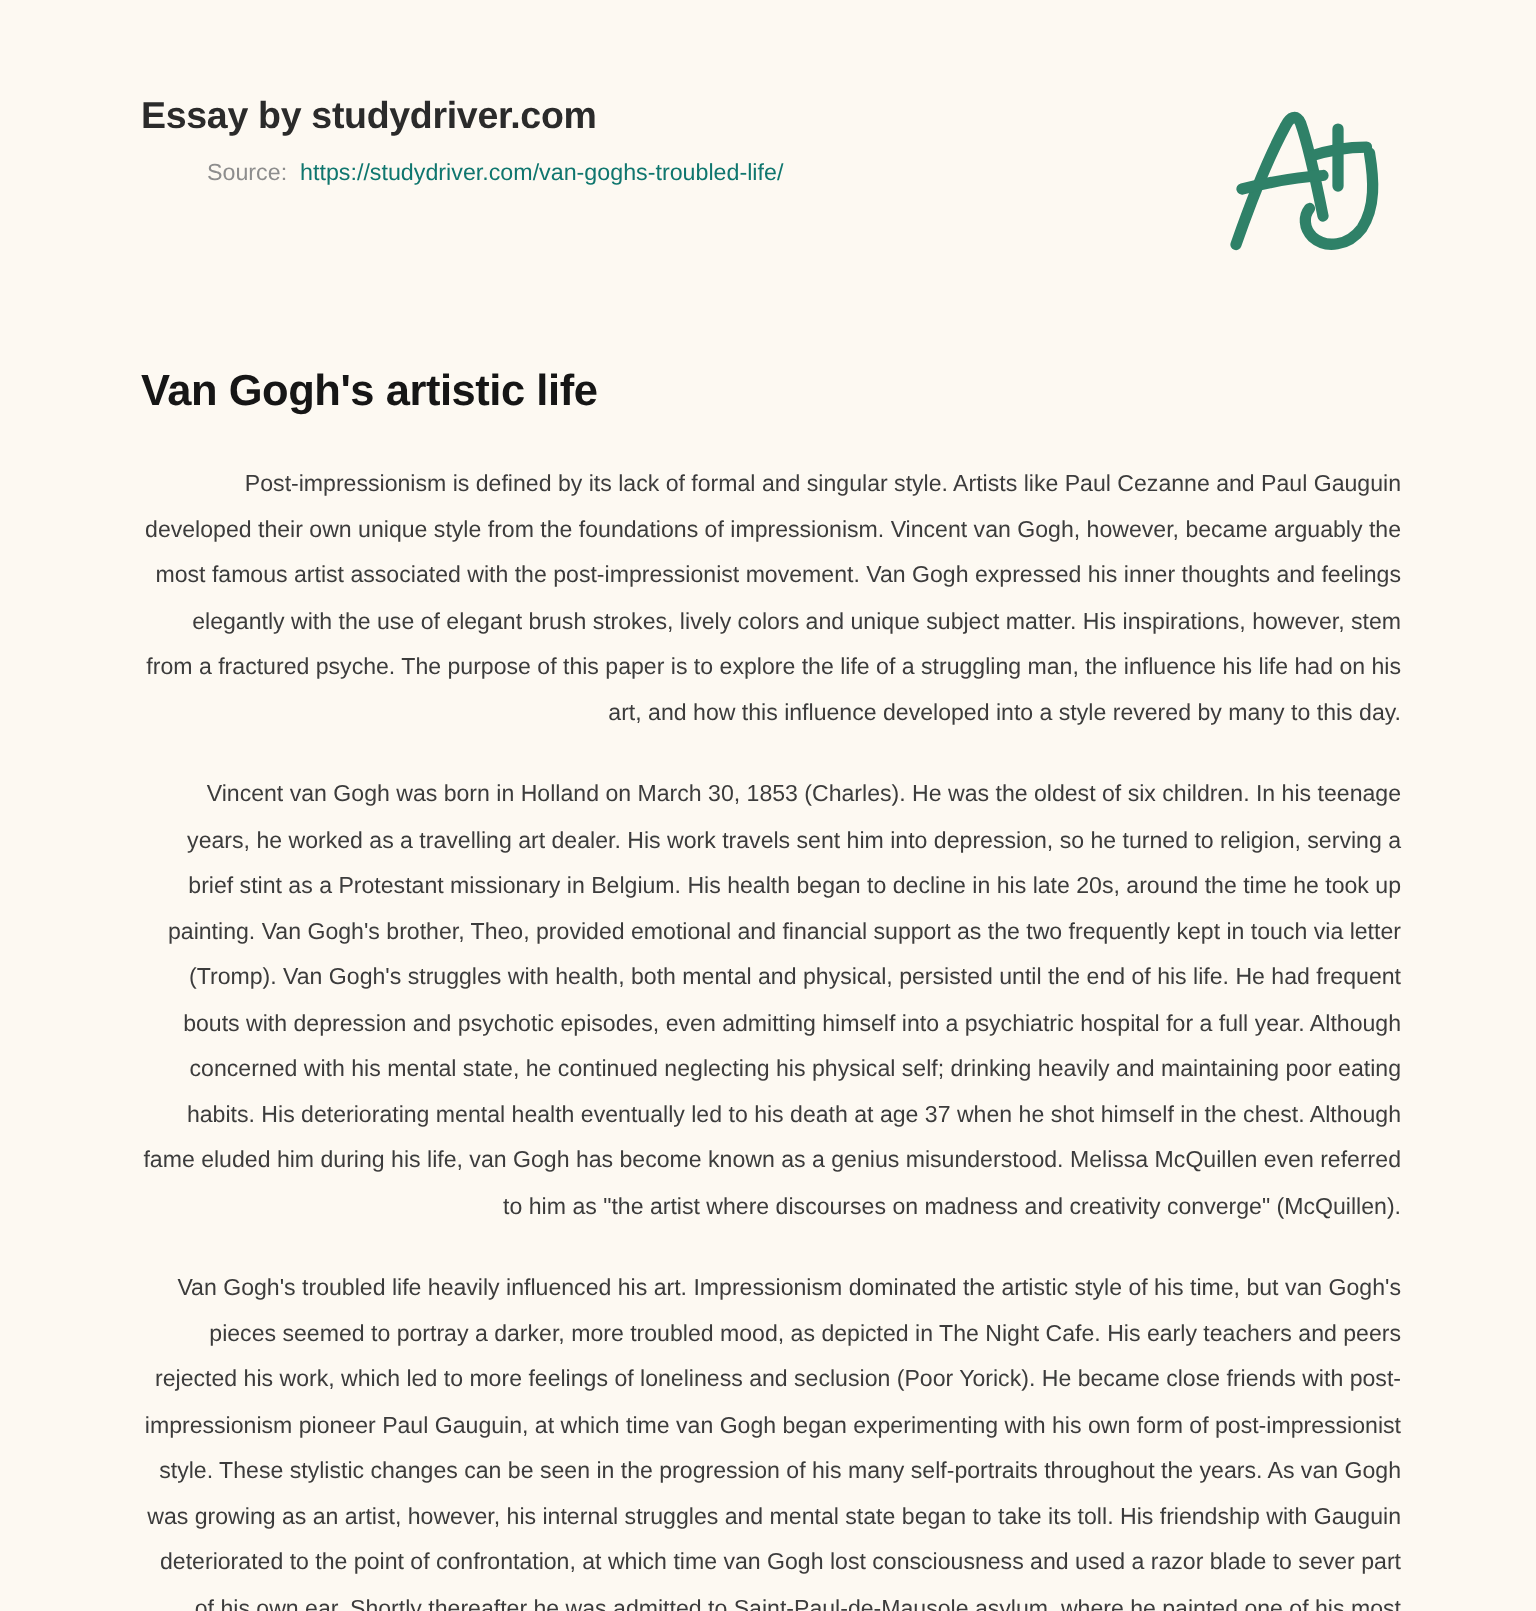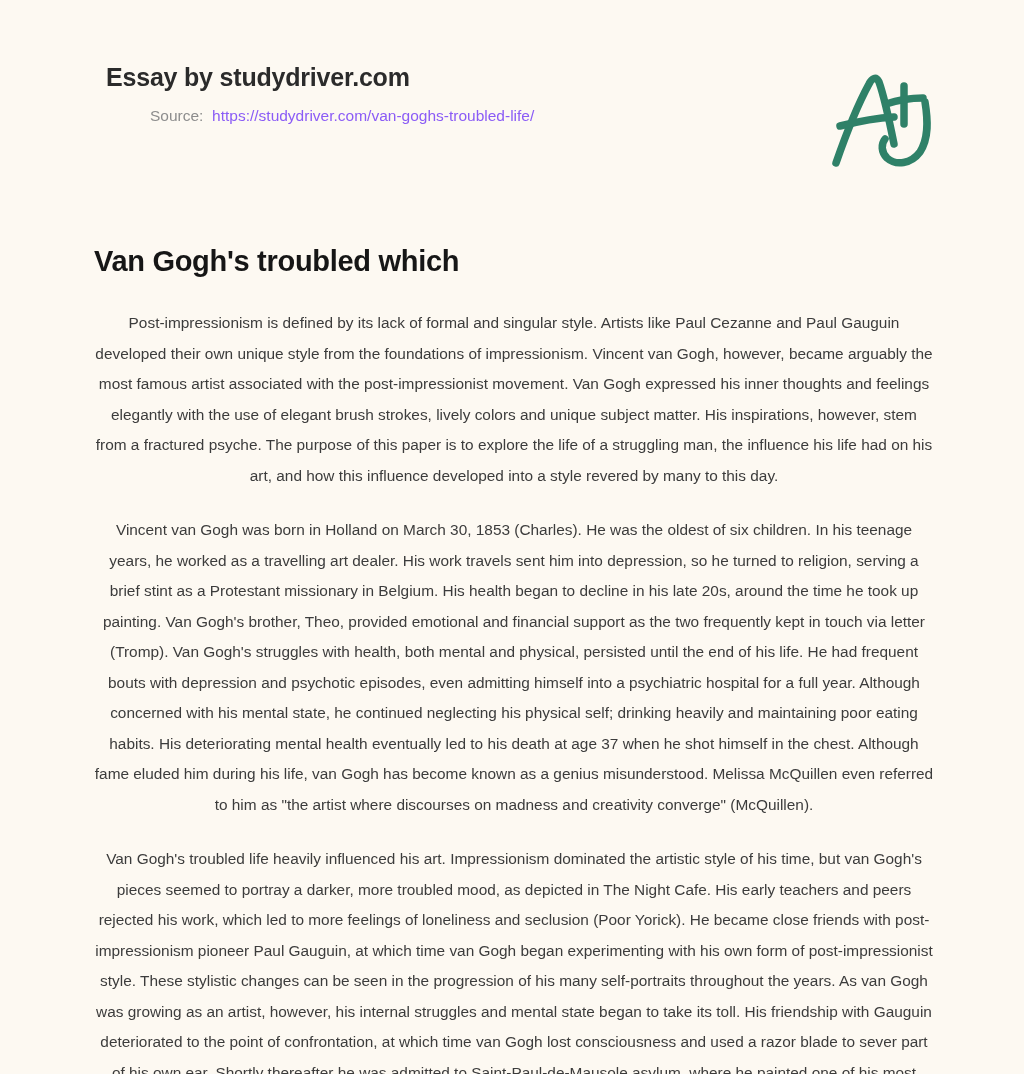--- a/index.html
+++ b/index.html
@@ -19,21 +19,21 @@
   .page {
     position: relative;
     width: 1024px;
     height: 1074px;
     box-sizing: border-box;
   }
 
   
   .header {
     position: absolute;
-    left: 12px;
+    left: 0;
     top: 0;
     width: 904px;
     height: 200px;
   }
 
   .header-text {
     position: absolute;
     left: 94px;
     top: 62px;
     width: 680px;
@@ -54,21 +54,21 @@
     line-height: 1.3;
     white-space: nowrap;
   }
 
   .source-label {
     color: #8d8d8d;
     margin-left: 44px;
   }
 
   .source-url {
-    color: #8b5cf6;
+    color: #0f766e;
     text-decoration: none;
     margin-top: 45px;
   }
 
   
   .logo {
     position: absolute;
     left: 812px;
     top: 62px;
     width: 120px;
@@ -95,21 +95,21 @@
     color: #161616;
     line-height: 1.25;
     margin: 0 0 29px 0;
   }
 
   .article-body p {
     font-size: 15.4px;
     line-height: 1.98;
     color: #3c3c3c;
     margin: 0 0 24px 0;
-    text-align: center;
+    text-align: right;
     letter-spacing: 0.0px;
   }
 
   .article-body p:last-child {
     margin-bottom: 0;
   }
 </style>
 </head>
 <body>
 
@@ -138,21 +138,21 @@
           <path d="M62 42 C 74 38, 88 36, 99 36"></path>
 
           <path d="M101 40 C 104 58, 105 76, 96 90 C 87 102, 72 104, 63 96 C 57 90, 57 82, 61 77"></path>
         </g>
       </svg>
     </div>
 
   </div>
 
   <div class="article">
-    <h1 class="article-title">Van Gogh's troubled which</h1>
+    <h1 class="article-title">Van Gogh's artistic life</h1>
 
     <div class="article-body">
       <p>Post-impressionism is defined by its lack of formal and singular style. Artists like Paul Cezanne and Paul Gauguin developed their own unique style from the foundations of impressionism. Vincent van Gogh, however, became arguably the most famous artist associated with the post-impressionist movement. Van Gogh expressed his inner thoughts and feelings elegantly with the use of elegant brush strokes, lively colors and unique subject matter. His inspirations, however, stem from a fractured psyche. The purpose of this paper is to explore the life of a struggling man, the influence his life had on his art, and how this influence developed into a style revered by many to this day.</p>
       <p>Vincent van Gogh was born in Holland on March 30, 1853 (Charles). He was the oldest of six children. In his teenage years, he worked as a travelling art dealer. His work travels sent him into depression, so he turned to religion, serving a brief stint as a Protestant missionary in Belgium. His health began to decline in his late 20s, around the time he took up painting. Van Gogh's brother, Theo, provided emotional and financial support as the two frequently kept in touch via letter (Tromp). Van Gogh's struggles with health, both mental and physical, persisted until the end of his life. He had frequent bouts with depression and psychotic episodes, even admitting himself into a psychiatric hospital for a full year. Although concerned with his mental state, he continued neglecting his physical self; drinking heavily and maintaining poor eating habits. His deteriorating mental health eventually led to his death at age 37 when he shot himself in the chest. Although fame eluded him during his life, van Gogh has become known as a genius misunderstood. Melissa McQuillen even referred to him as "the artist where discourses on madness and creativity converge" (McQuillen).</p>
       <p>Van Gogh's troubled life heavily influenced his art. Impressionism dominated the artistic style of his time, but van Gogh's pieces seemed to portray a darker, more troubled mood, as depicted in The Night Cafe. His early teachers and peers rejected his work, which led to more feelings of loneliness and seclusion (Poor Yorick). He became close friends with post-impressionism pioneer Paul Gauguin, at which time van Gogh began experimenting with his own form of post-impressionist style. These stylistic changes can be seen in the progression of his many self-portraits throughout the years. As van Gogh was growing as an artist, however, his internal struggles and mental state began to take its toll. His friendship with Gauguin deteriorated to the point of confrontation, at which time van Gogh lost consciousness and used a razor blade to sever part of his own ear. Shortly thereafter he was admitted to Saint-Paul-de-Mausole asylum, where he painted one of his most famous pieces, The Starry Night.</p>
 
     </div>
   </div>
 
 </div>

